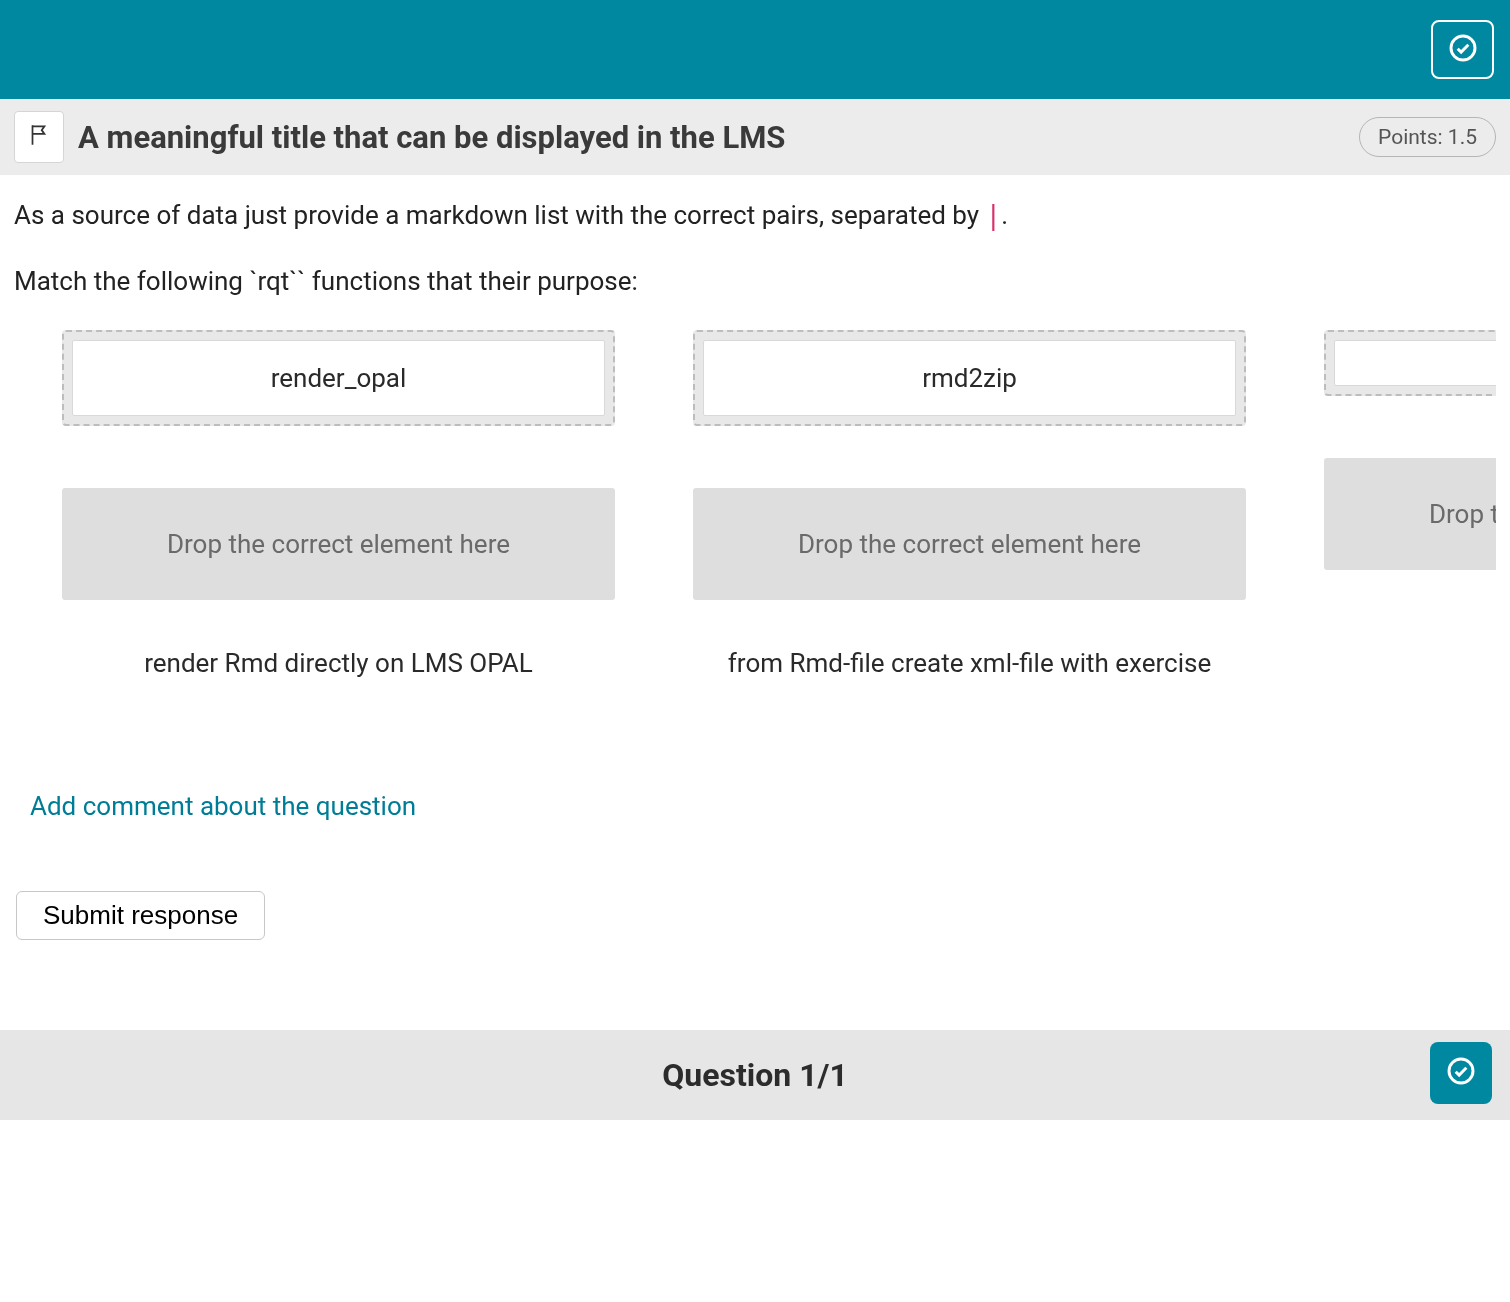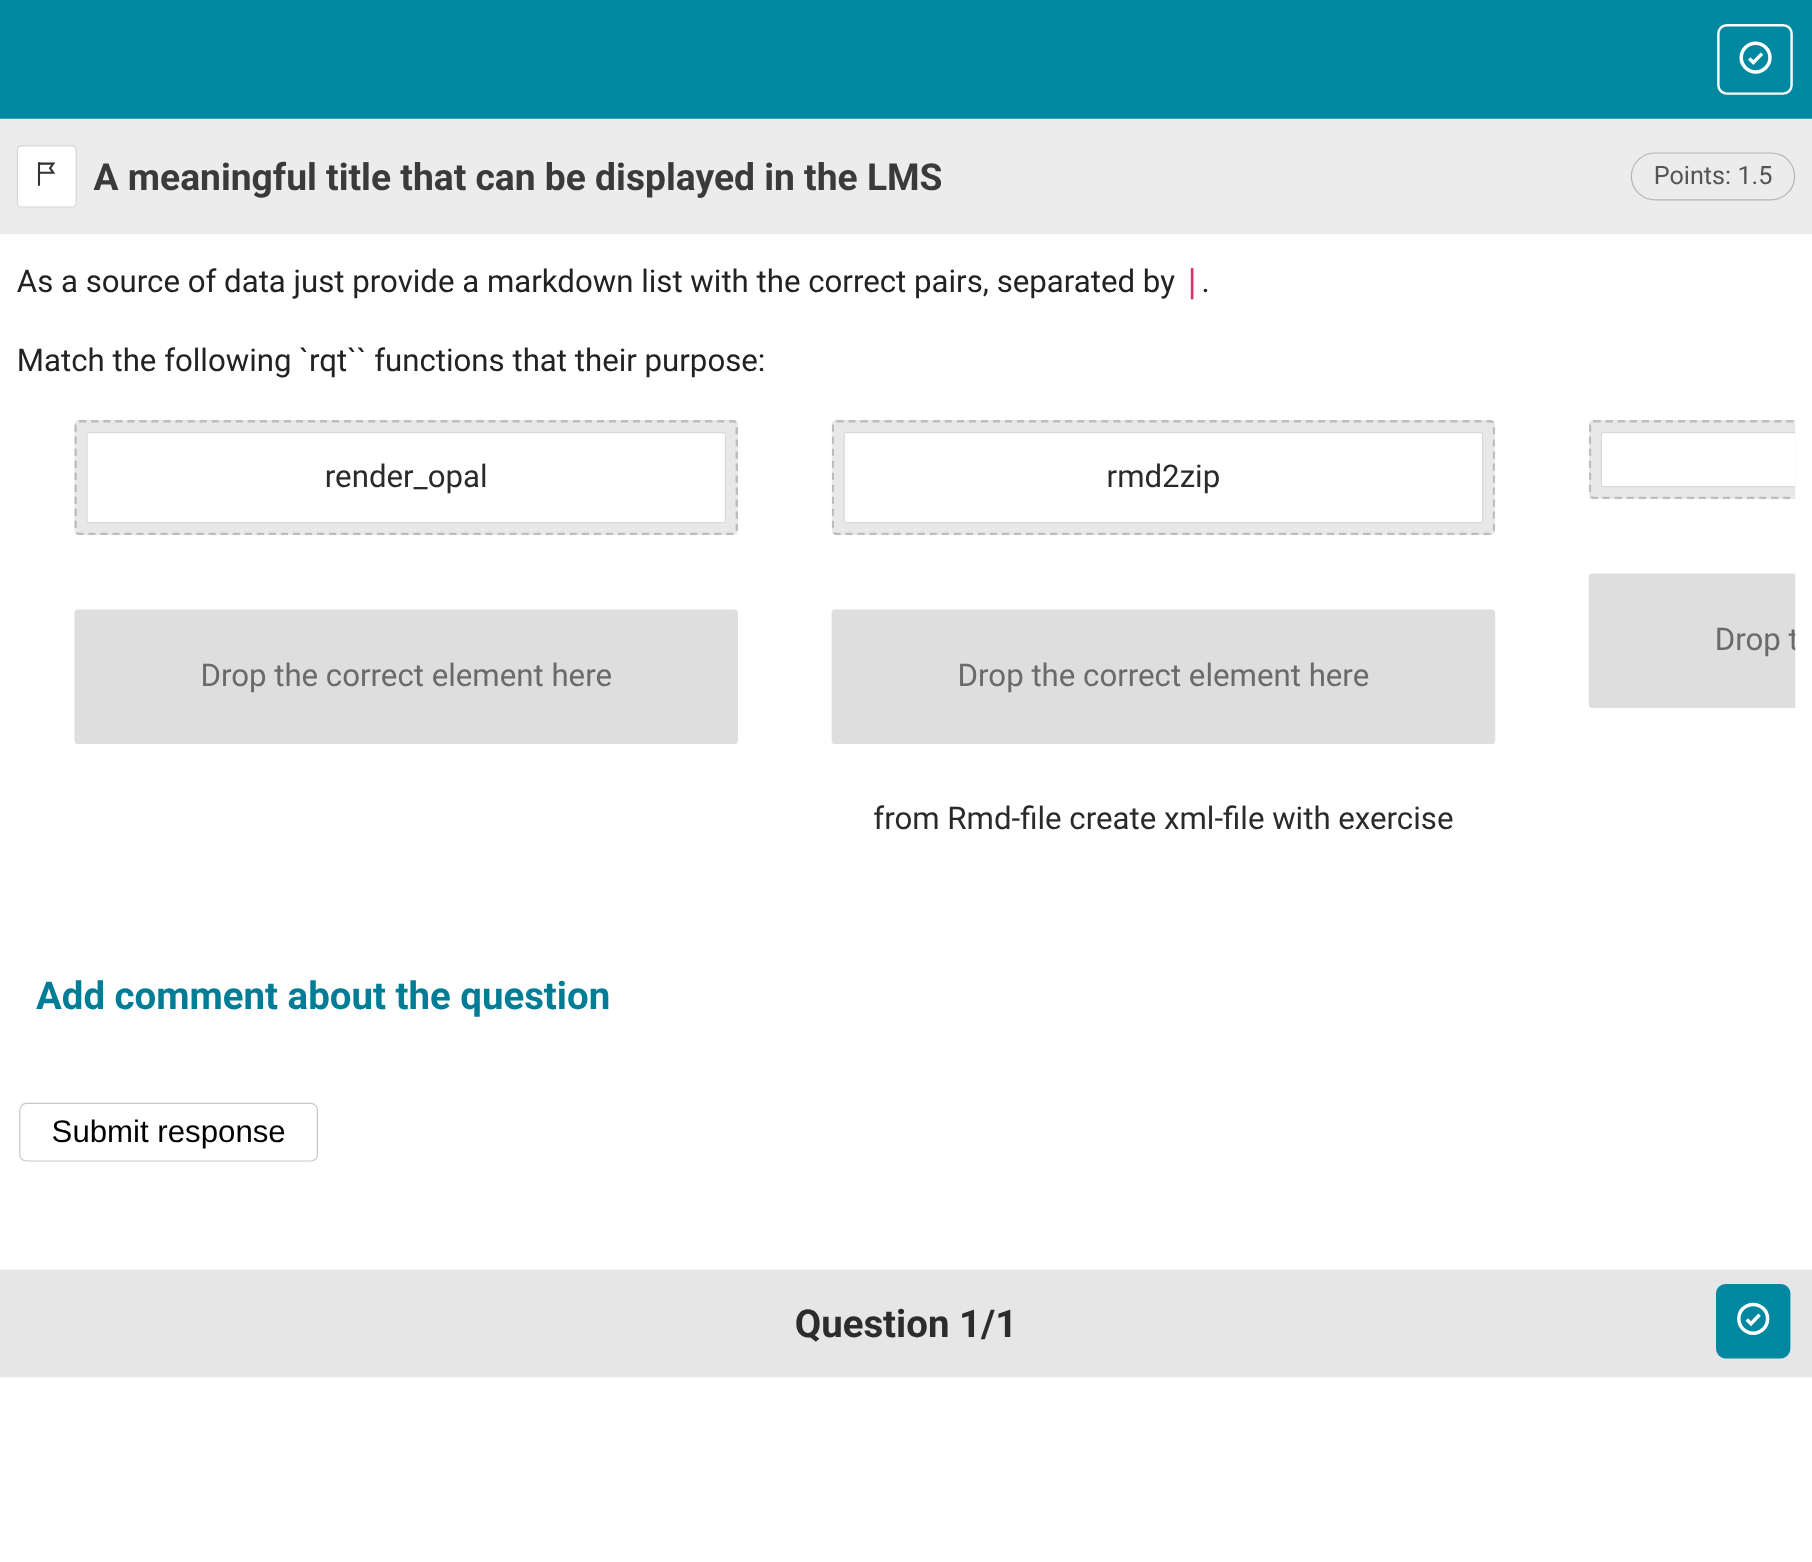--- a/index.html
+++ b/index.html
@@ -1,38 +1,38 @@
 <!DOCTYPE html>
 <html><head>
 <meta charset="utf-8">
 <style>
   * { box-sizing: border-box; margin: 0; padding: 0; }
   html, body { width: 1510px; font-family: -apple-system, BlinkMacSystemFont, "Segoe UI", Roboto, Helvetica, Arial, sans-serif; color:#2a2a2a; }
   .top-bar { background:#0088a1; height:99px; position:relative; }
   .top-bar .finish-btn { position:absolute; right:16px; top:20px; width:63px; height:59px; border:2px solid #fff; border-radius:8px; display:flex; align-items:center; justify-content:center; cursor:pointer; }
   .top-bar .finish-btn svg { width:32px; height:32px; }
 
-  .q-header { background:#ececec; display:flex; align-items:center; padding:22px 14px; gap:14px; }
+  .q-header { background:#ececec; display:flex; align-items:center; padding:12px 14px; gap:14px; }
   .flag-box { width:50px; height:52px; background:#fff; border:1px solid #d5d5d5; border-radius:4px; display:flex; align-items:center; justify-content:center; cursor:pointer; }
   .flag-box svg { width:26px; height:26px; }
   .q-title { font-size:31px; font-weight:700; color:#3a3a3a; flex:1; }
   .points-badge { border:1px solid #b5b5b5; border-radius:999px; padding:7px 18px; font-size:21px; font-weight:400; color:#555; background:#ececec; }
 
   .body { padding:22px 14px 40px 14px; }
   .para { font-size:26px; line-height:1.4; margin-bottom:30px; color:#222; }
   .para code.pipe { color:#d6336c; font-family:ui-monospace,Menlo,monospace; }
 
   .match-row { display:flex; gap:78px; padding-left:48px; overflow:hidden; }
   .match-col { width:553px; flex:0 0 553px; display:flex; flex-direction:column; align-items:center; }
   .chip-outer { width:100%; background:#e8e8e8; border-radius:4px; padding:8px; border:2px dashed #bdbdbd; margin-bottom:62px; }
   .chip { width:100%; background:#fff; border:1px solid #d9d9d9; border-radius:2px; text-align:center; font-size:26px; padding:22px 10px; cursor:grab; }
   .dropzone { width:100%; height:112px; background:#dedede; color:#6a6a6a; display:flex; align-items:center; justify-content:center; font-size:26px; border-radius:3px; margin-bottom:46px; }
   .target-label { font-size:26px; text-align:center; line-height:1.35; padding:0 10px; }
 
-  .add-comment { display:inline-block; margin:110px 0 0 16px; color:#007d96; font-size:32px; cursor:pointer;font-weight:bold; }
+  .add-comment { display:inline-block; margin:110px 0 0 16px; color:#007d96; font-size:26px; cursor:pointer; }
 
   .submit-btn { margin:70px 0 0 2px; display:inline-block; border:1px solid #c7c7c7; border-radius:6px; background:#fff; padding:8px 26px; font-size:26px; cursor:pointer; }
 
   .footer { margin-top:50px; background:#e6e6e6; height:90px; display:flex; align-items:center; position:relative; }
   .footer .q-indicator { position:absolute; left:50%; transform:translateX(-50%); font-size:32px; font-weight:700; color:#2c2c2c; }
   .footer .finish-btn2 { position:absolute; right:18px; top:12px; width:62px; height:62px; background:#0088a1; border-radius:8px; display:flex; align-items:center; justify-content:center; cursor:pointer; }
   .footer .finish-btn2 svg { width:32px; height:32px; }
 </style>
 </head>
 <body>
@@ -67,20 +67,21 @@
   </p>
   <p class="para">Match the following `rqt`` functions that their purpose:</p>
 
   <div class="match-row">
 
     <div class="match-col">
       <div class="chip-outer">
         <div class="chip">render_opal</div>
       </div>
       <div class="dropzone">Drop the correct element here</div>
+      <div class="target-label">render Rmd directly on LMS OPAL</div>
     </div>
 
     <div class="match-col">
       <div class="chip-outer">
         <div class="chip">rmd2zip</div>
       </div>
       <div class="dropzone">Drop the correct element here</div>
       <div class="target-label">from Rmd-file create xml-file with exercise</div>
     </div>
 

